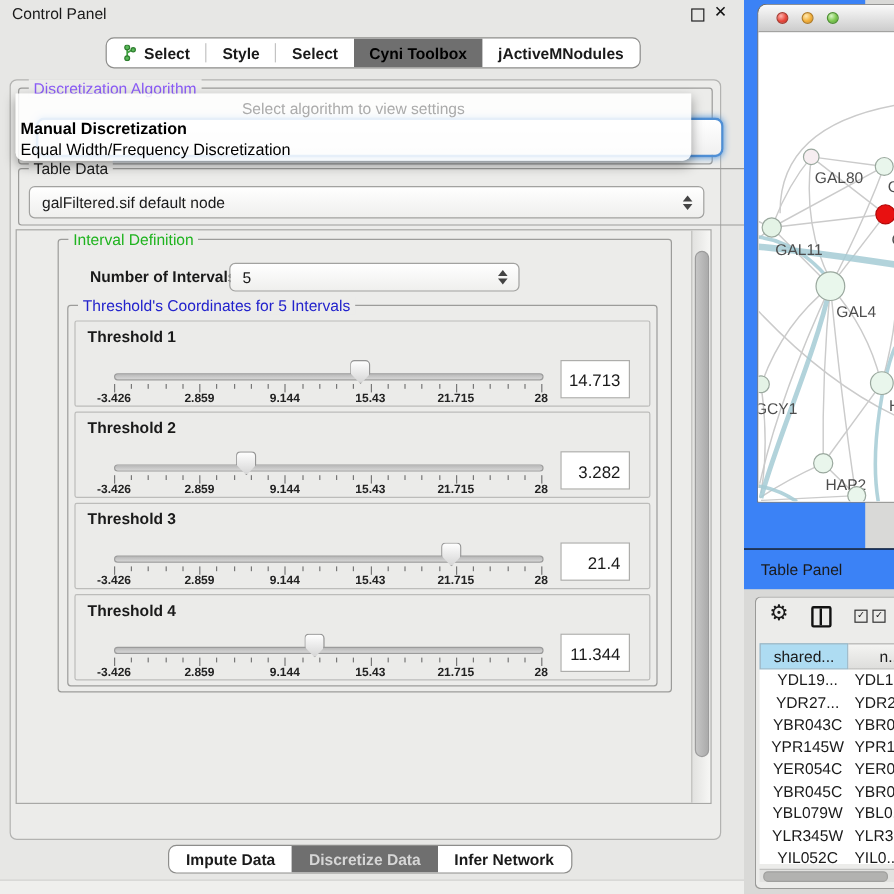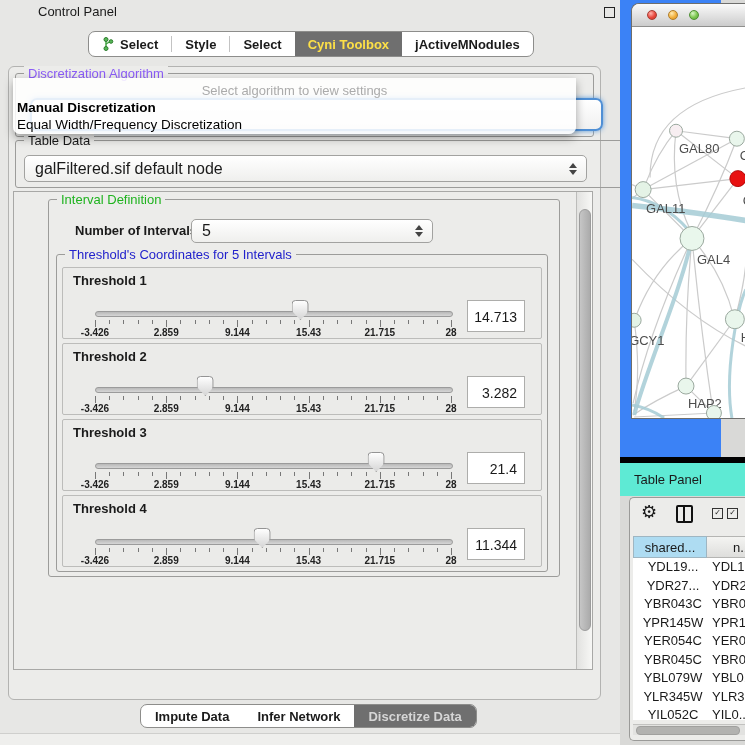--- a/index.html
+++ b/index.html
@@ -1,28 +1,28 @@
 <!DOCTYPE html>
 <html><head>
 <meta charset="utf-8">
 <style>
   html,body{margin:0;padding:0;}
   #screen{position:relative;width:745px;height:745px;overflow:hidden;
     font-family:"Liberation Sans","DejaVu Sans",sans-serif;background:#e7e7e5;color:#1a1a1a;}
   
   #left-panel{position:absolute;left:0;top:0;width:620px;height:745px;background:#e7e7e5;}
-  #panel-titlebar{position:absolute;left:0;top:0;width:620px;height:22px;margin-left:28px;}
+  #panel-titlebar{position:absolute;left:0;top:0;width:620px;height:22px;}
   #panel-title{position:absolute;left:10px;top:4px;font-size:13px;}
   #float-icon{position:absolute;left:576px;top:7px;width:9px;height:9px;border:1.5px solid #222;background:transparent;}
   #close-icon{position:absolute;left:595px;top:2px;font-size:13px;font-weight:bold;color:#111;}
   
   #tabbar{position:absolute;left:88px;top:31px;height:24px;display:flex;align-items:stretch;
     background:#fff;border:1px solid #8d8d8b;border-radius:7px;overflow:hidden;}
   .tab{display:flex;align-items:center;padding:0 13px;font-size:13px;font-weight:bold;white-space:nowrap;}
-  .tab.sel{background:#6f6f6f;color:#fde047;}
+  .tab.sel{background:#6f6f6f;color:#000000;}
   .tab-sep{width:1px;background:#c3c3c3;margin:4px 0;}
   .net-ico{margin-right:6px;}
   
   #outer-panel{position:absolute;left:8px;top:66px;width:591px;height:632px;background:#ececea;
     border:1px solid #b3b3b1;border-radius:6px;}
   .group{position:absolute;border:1px solid #9c9c9a;border-radius:3px;}
   .group-title{position:absolute;top:-8px;left:8px;background:#ececea;padding:0 4px;font-size:13px;}
   .gt-green{color:#1fb31f;}
   .gt-blue{color:#2222cc;}
   #disc-group{left:6px;top:6px;width:577px;height:62px;}
@@ -31,21 +31,21 @@
   
   #algo-popup{position:absolute;left:13px;top:78px;width:563px;height:56px;background:rgba(255,255,255,.86);
     border-radius:0 0 7px 7px;box-shadow:0 4px 10px rgba(0,0,0,.35);z-index:30;}
   #algo-placeholder{position:absolute;left:0;top:5px;width:100%;text-align:center;font-size:13px;color:#ababab;}
   .algo-opt{position:absolute;left:4px;font-size:13.5px;color:#000;white-space:nowrap;}
   #algo-opt-0{top:22px;font-weight:bold;}
   #algo-opt-1{top:39px;}
   
   #tabledata-group{left:6px;top:73px;width:577px;height:46px;padding-left:30px;}
   .combo{position:absolute;border:1px solid #a2a2a0;border-radius:5px;background:linear-gradient(#ffffff,#efefed);
-    font-size:16px;}
+    font-size:13px;}
   .combo .combo-text{position:absolute;left:10px;top:50%;transform:translateY(-50%);white-space:nowrap;}
   .stepper{position:absolute;right:9px;top:50%;transform:translateY(-50%);display:flex;flex-direction:column;gap:2px;}
   .stepper i{display:block;width:0;height:0;border-left:4px solid transparent;border-right:4px solid transparent;}
   .stepper .up{border-bottom:5px solid #444;}
   .stepper .dn{border-top:5px solid #444;}
   #tabledata-combo{left:8px;top:14px;width:561px;height:25px;}
   
   #scroll-panel{position:absolute;left:4px;top:124px;width:578px;height:477px;background:#ececea;
     border:1px solid #a8a8a6;overflow:hidden;}
   #vscroll{position:absolute;right:0;top:0;width:15px;height:100%;border-left:1px solid #bcbcba;
@@ -93,21 +93,21 @@
     border-right:none;border-radius:8px 0 0 0;overflow:hidden;background:#fff;}
   #net-titlebar{position:relative;height:22px;background:linear-gradient(#fafafa,#cccccc);border-bottom:1px solid #8f8f8d;}
   .tl{position:absolute;top:6px;width:10px;height:10px;border-radius:50%;}
   #tl-red{left:15px;background:radial-gradient(circle at 35% 30%,#ffb3ad,#e8483d 55%,#c7372d);border:1px solid #a63c32;box-sizing:border-box;}
   #tl-yellow{left:36px;background:radial-gradient(circle at 35% 30%,#ffeab2,#f2b03c 55%,#d28e27;);border:1px solid #b07c28;box-sizing:border-box;background:radial-gradient(circle at 35% 30%,#ffeab2,#f2b03c 55%,#d28e27);}
   #tl-green{left:57px;background:radial-gradient(circle at 35% 30%,#d8f6c6,#7cc74f 55%,#59a53a);border:1px solid #4e8f33;box-sizing:border-box;}
   #net-canvas{position:relative;width:114px;height:391px;background:#fff;}
   #net-svg{position:absolute;left:0;top:0;}
   .net-label{font-size:13px;fill:#4d4d4d;}
   
-  #tablepanel-bar{position:absolute;left:0;top:457px;width:125px;height:33px;background:#5eead4;border-top:6px solid #000000;}
+  #tablepanel-bar{position:absolute;left:0;top:457px;width:125px;height:33px;background:#3b82f6;border-top:1px solid #000000;}
   #tablepanel-title{position:absolute;left:14px;top:9px;font-size:13px;}
   #table-window{position:absolute;left:9px;top:497px;width:116px;height:242px;background:#ececea;
     border:1px solid #9a9a98;border-right:none;border-radius:5px 0 0 5px;overflow:hidden;}
   #tbl-toolbar{position:absolute;left:0;top:0;width:100%;height:32px;}
   #gear{position:absolute;left:11px;top:3px;font-size:18px;color:#1a1a1a;}
   #split-ico{position:absolute;left:46px;top:7px;width:13px;height:14px;border:2px solid #111;border-radius:2px;}
   #split-ico::after{content:"";position:absolute;left:5px;top:0;width:2px;height:14px;background:#111;}
   .chk{position:absolute;top:10px;width:9px;height:9px;border:1.5px solid #333;font-size:8px;line-height:8px;text-align:center;color:#222;}
   #chk1{left:82px;} #chk2{left:97px;}
   #tbl-header{position:absolute;left:3px;top:38px;right:0;height:22px;display:flex;}
@@ -360,25 +360,25 @@
     <div id="algo-popup">
       <div id="algo-placeholder">Select algorithm to view settings</div>
       <div class="algo-opt" id="algo-opt-0">Manual Discretization</div>
       <div class="algo-opt" id="algo-opt-1">Equal Width/Frequency Discretization</div>
     </div>
 
     <div id="bottom-tabs">
       <div class="btab">
           <span>Impute Data</span>
         </div>
+      <div class="btab sel">
+          <span>Discretize Data</span>
+        </div>
       <div class="btab">
           <span>Infer Network</span>
-        </div>
-      <div class="btab sel">
-          <span>Discretize Data</span>
         </div>
     </div>
     <div id="bottom-divider"></div>
     <div id="bottom-strip"></div>
   </div>
 
   <div id="right-panel">
     <div id="net-frame">
       <div id="net-window">
         <div id="net-titlebar">

